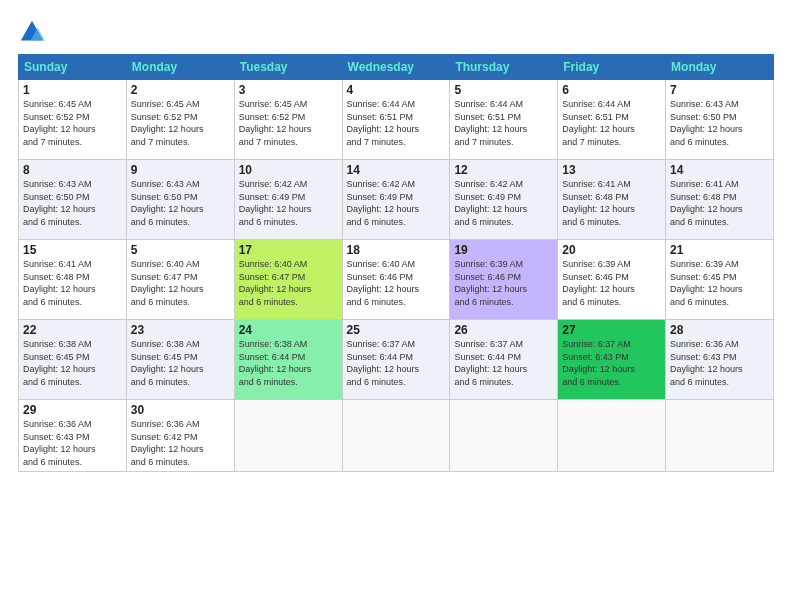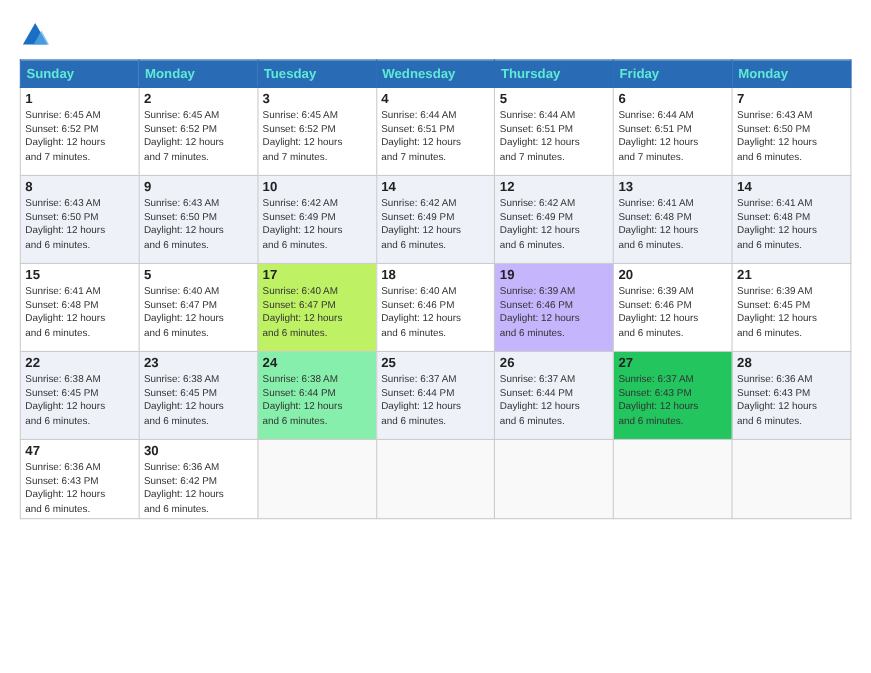--- a/index.html
+++ b/index.html
@@ -332,21 +332,21 @@
           <td style="background: rgb(238, 242, 248);">
             <span class="day-number">28</span>
             <div class="day-info" style="white-space: pre-line;">Sunrise: 6:36 AM
 Sunset: 6:43 PM
 Daylight: 12 hours
 and 6 minutes.</div>
           </td>
         </tr>
         <tr class="last-row">
           <td style="background: rgb(255, 255, 255);">
-            <span class="day-number">47</span>
+            <span class="day-number">29</span>
             <div class="day-info" style="white-space: pre-line;">Sunrise: 6:36 AM
 Sunset: 6:43 PM
 Daylight: 12 hours
 and 6 minutes.</div>
           </td>
           <td style="background: rgb(255, 255, 255); margin-top: 24px;">
             <span class="day-number">30</span>
             <div class="day-info" style="white-space: pre-line;">Sunrise: 6:36 AM
 Sunset: 6:42 PM
 Daylight: 12 hours

